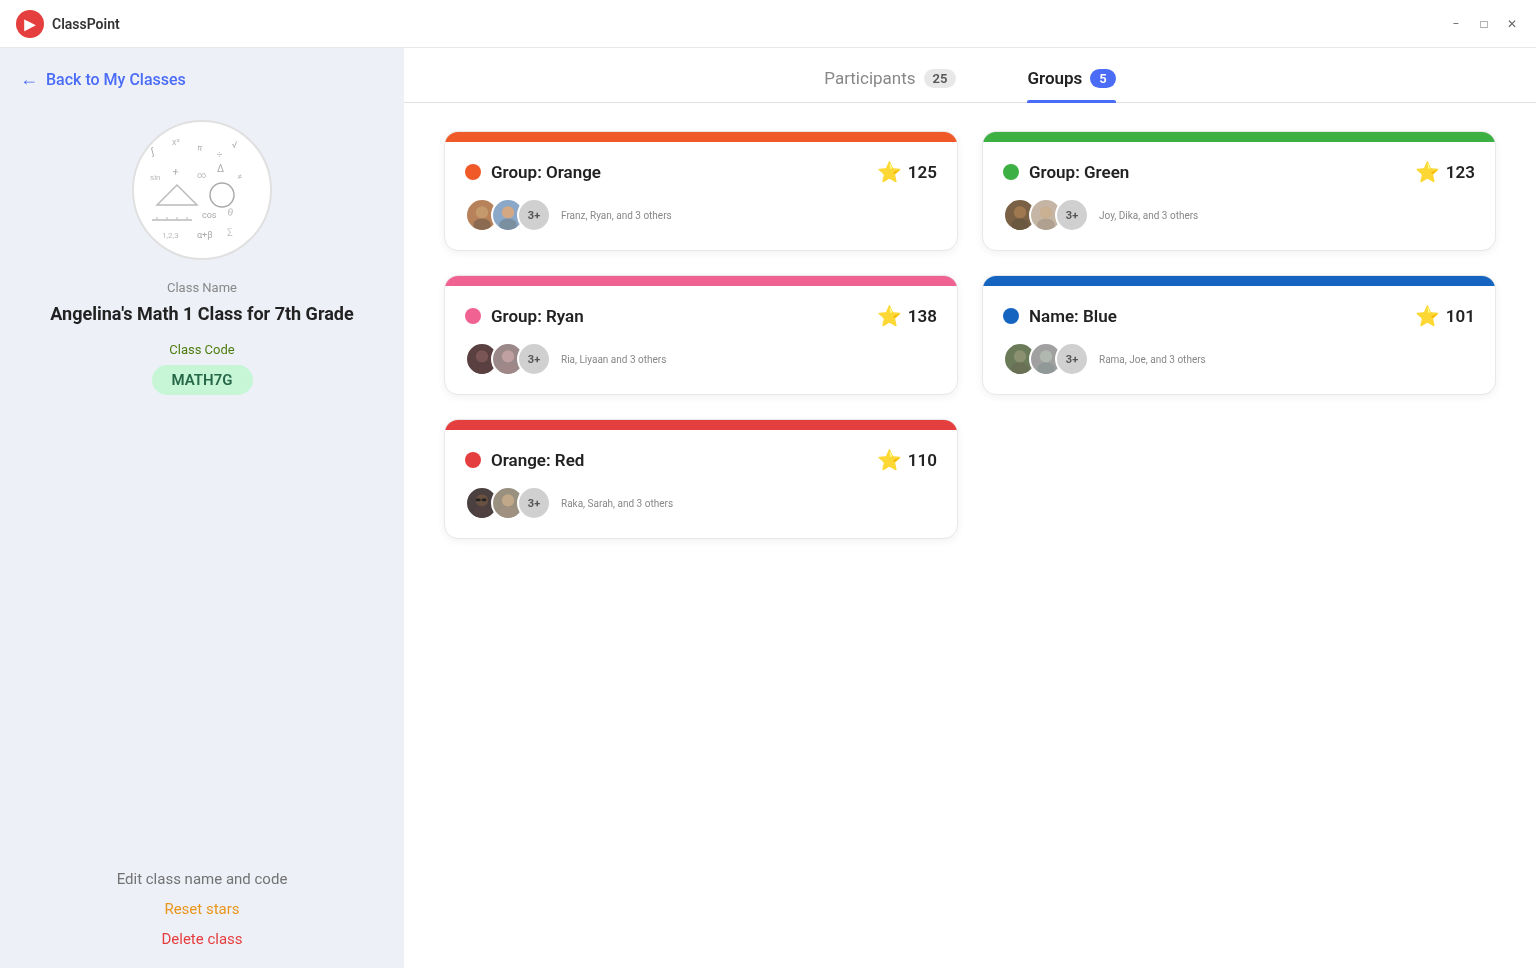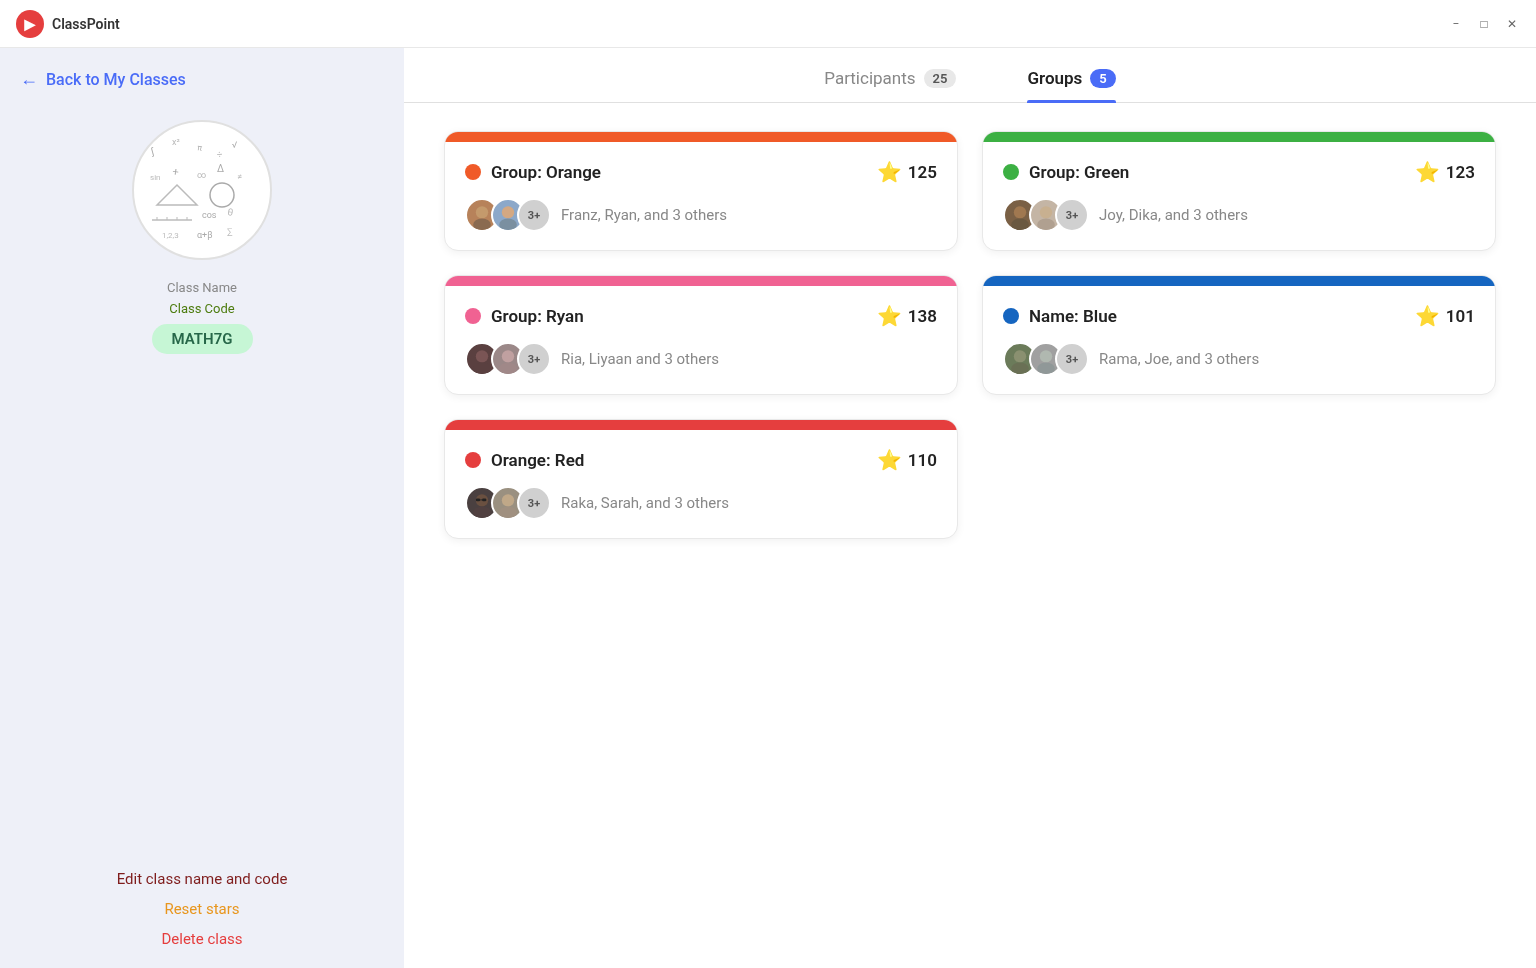--- a/index.html
+++ b/index.html
@@ -135,21 +135,21 @@
       flex-direction: column;
       align-items: center;
       gap: 12px;
       margin-top: 40px;
       width: 100%;
     }
     .sidebar-link {
       font-size: 15px;
       cursor: pointer;
     }
-    .sidebar-link.blue { color: #7f1d1d; }
+    .sidebar-link.blue { color: #737373; }
     .sidebar-link.orange { color: #e8961e; }
     .sidebar-link.red { color: #e53e3e; }
 
     
     .content-area {
       flex: 1;
       display: flex;
       flex-direction: column;
       background: #fff;
       overflow: hidden;
@@ -282,21 +282,21 @@
       font-weight: 600;
     }
     .avatars-stack .avatar-circle:first-child { margin-left: 0; }
     .avatar-more {
       background: #d0d0d0;
       color: #555;
       font-size: 11px;
       font-weight: 700;
     }
     .member-names {
-      font-size: 15px;
+      font-size: 10px;
       color: #888;
     }
     
     .red-group-wrapper {
       grid-column: 1;
     }
     
     .av-orange1 { background: #b7825a; }
     .av-orange2 { background: #8ca8c9; }
     .av-green1 { background: #7a6045; }
@@ -360,20 +360,21 @@
         <text x="60" y="88" font-size="9" fill="#aaa">cos</text>
         <text x="85" y="85" font-size="10" fill="#bbb" transform="rotate(10,85,85)">θ</text>
 
         <text x="20" y="108" font-size="8" fill="#bbb">1,2,3</text>
         <text x="55" y="108" font-size="9" fill="#aaa">α+β</text>
         <text x="85" y="105" font-size="9" fill="#bbb">∑</text>
       </svg>
     </div>
 
     <span class="class-name-label">Class Name</span>
+    <span class="class-name-value">Angelina's Math 1 Class for 7th Grade</span>
     <span class="class-code-label">Class Code</span>
     <span class="class-code-badge">MATH7G</span>
 
     <div class="sidebar-actions">
       <span class="sidebar-link blue">Edit class name and code</span>
       <span class="sidebar-link orange">Reset stars</span>
       <span class="sidebar-link red">Delete class</span>
     </div>
   </div>
 

